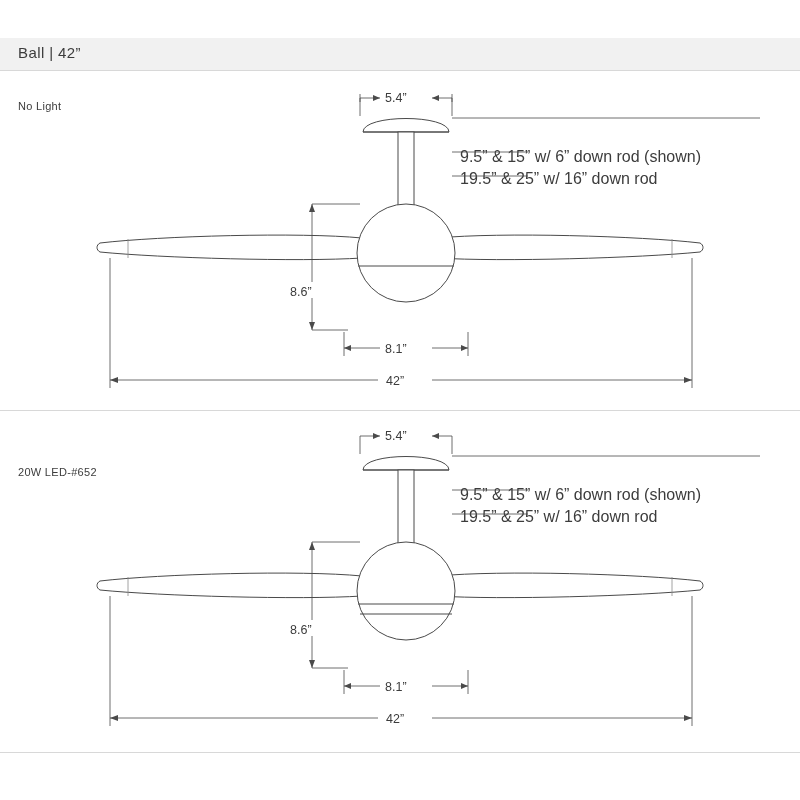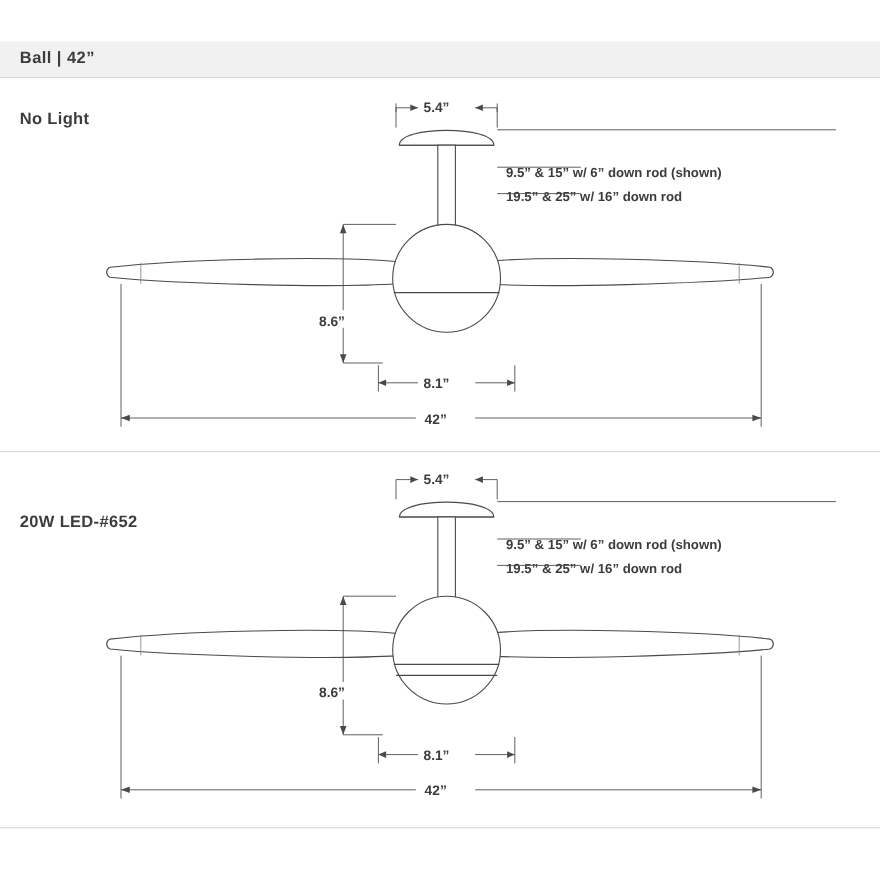--- a/index.html
+++ b/index.html
@@ -12,21 +12,20 @@
     height: 800px;
     font-family: "Liberation Sans", sans-serif;
     color: #3c3c3c;
     position: relative;
     overflow: hidden;
   }
   .page {
     position: relative;
     width: 664px;
     height: 800px;
-    font-weight: bold;
   }
   
   .header-band {
     position: absolute;
     left: 0;
     top: 38px;
     width: 800px;
     height: 32px;
     background: #f1f1f1;
   }
@@ -45,30 +44,30 @@
     height: 1px;
     background: #d8d8d8;
   }
   .rule.top { top: 38px; }
   .rule.mid-a { top: 70px; }
   .rule.divider { top: 410px; }
   .rule.bottom { top: 752px; }
 
   .section-label {
     position: absolute;
-    font-size: 15px;
+    font-size: 11px;
     color: #3c3c3c;
     letter-spacing: 0.3px;
   }
   .label-a { left: 18px; top: 100px; }
   .label-b { left: 18px; top: 438px; margin-top: 28px; }
 
   .note-block {
     position: absolute;
-    font-size: 12px;
+    font-size: 16px;
     color: #3c3c3c;
     white-space: nowrap;
     line-height: 22px;
   }
   .note-a { left: 460px; top: 146px; }
   .note-b { left: 460px; top: 484px; }
   .note-row { display: block; }
 
   svg { position: absolute; left: 0; top: 0; }
   .ln { stroke: #4a4a4a; stroke-width: 1; fill: none; }

